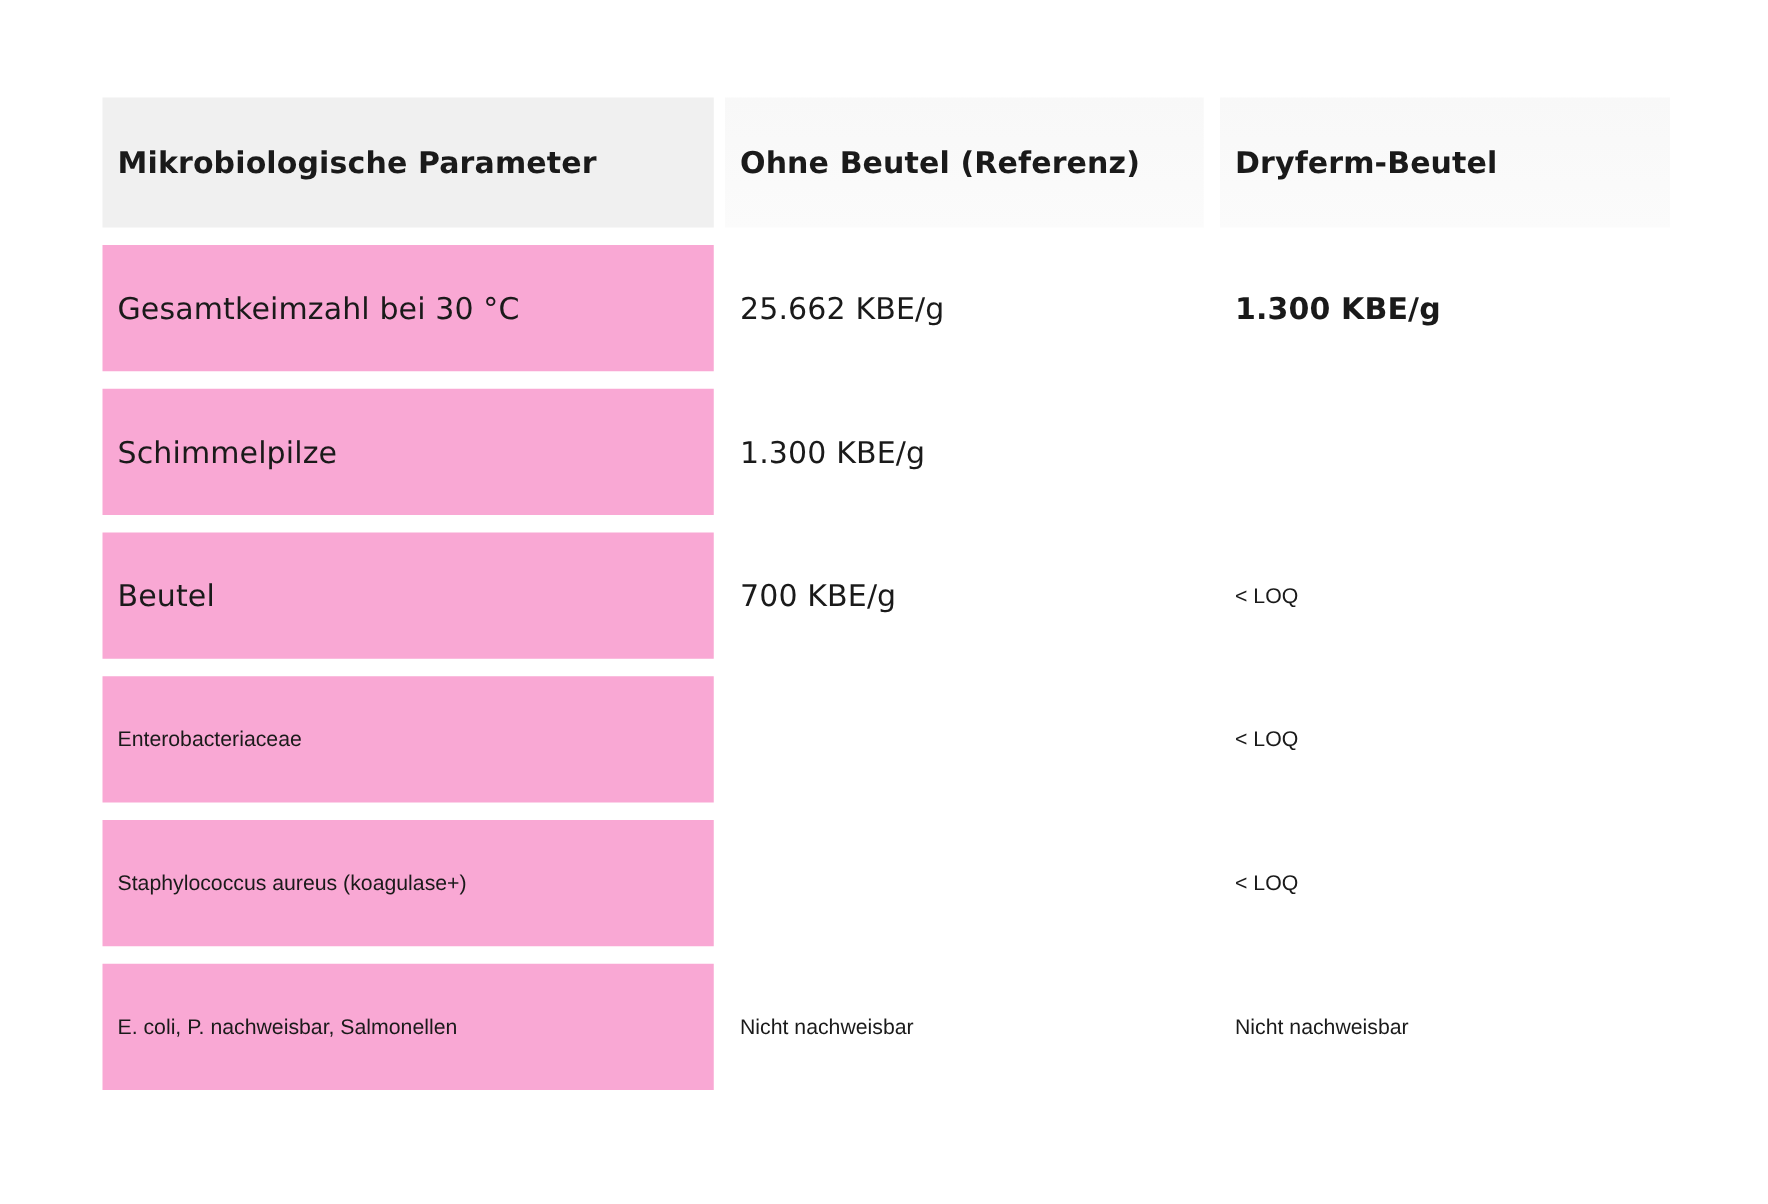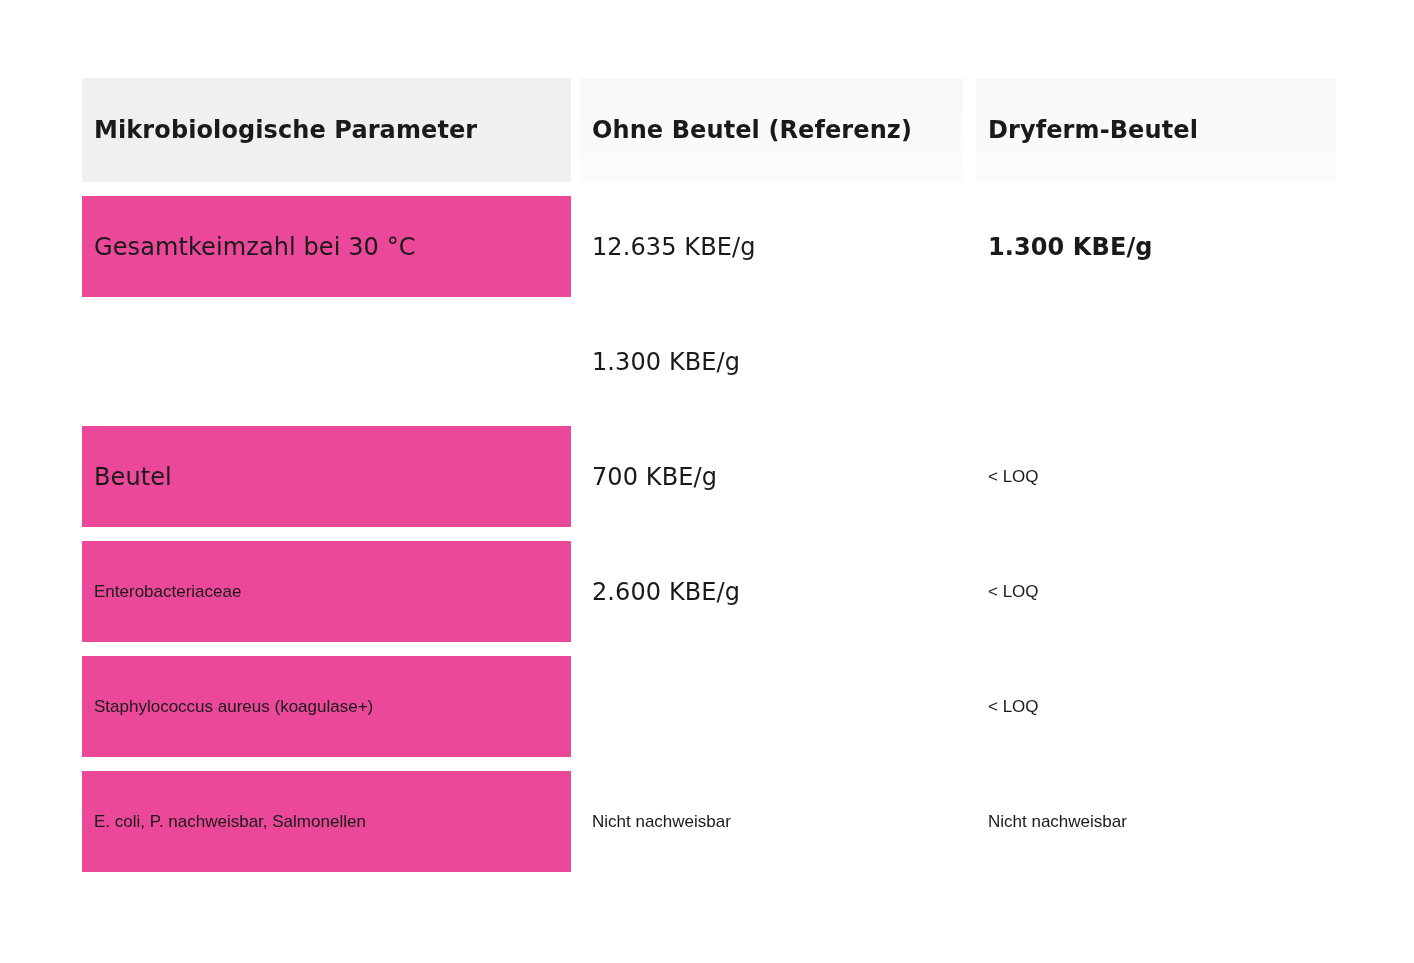--- a/index.html
+++ b/index.html
@@ -34,49 +34,49 @@
     letter-spacing: 0.1px;
     white-space: nowrap;
     text-align: center;
   }
   
   .f2 {
     font-family: "Liberation Sans", sans-serif;
     font-size: 17px;
     letter-spacing: 0;
   }
-  .c1 { grid-column: 1; background: #ec4899; }
+  .c1 { grid-column: 1; background: #f9a8d4; }
   .c2 { grid-column: 3; background: transparent; }
   .c3 { grid-column: 5; background: transparent; }
   .head { font-weight: 700; }
   .head.c1 { background: #f0f0f0; }
   .head.c2, .head.c3 { background: linear-gradient(180deg, #f8f8f8 0%, #fbfbfb 100%); }
   .bold { font-weight: 700; }
 </style>
 </head>
 <body>
 
 <div class="table">
 
   <div class="cell c1 head">Mikrobiologische Parameter</div>
   <div class="cell c2 head">Ohne Beutel (Referenz)</div>
   <div class="cell c3 head">Dryferm-Beutel</div>
 
   <div class="cell c1">Gesamtkeimzahl bei 30 °C</div>
-  <div class="cell c2">12.635 KBE/g</div>
+  <div class="cell c2">25.662 KBE/g</div>
   <div class="cell c3 bold">1.300 KBE/g</div>
 
+  <div class="cell c1">Schimmelpilze</div>
   <div class="cell c2">1.300 KBE/g</div>
 
   <div class="cell c1">Beutel</div>
   <div class="cell c2">700 KBE/g</div>
   <div class="cell c3 f2">&lt; LOQ</div>
 
   <div class="cell c1 f2">Enterobacteriaceae</div>
-  <div class="cell c2">2.600 KBE/g</div>
   <div class="cell c3 f2">&lt; LOQ</div>
 
   <div class="cell c1 f2">Staphylococcus aureus (koagulase+)</div>
   <div class="cell c3 f2">&lt; LOQ</div>
 
   <div class="cell c1 f2">E. coli, P. nachweisbar, Salmonellen</div>
   <div class="cell c2 f2">Nicht nachweisbar</div>
   <div class="cell c3 f2">Nicht nachweisbar</div>
 
 </div>

